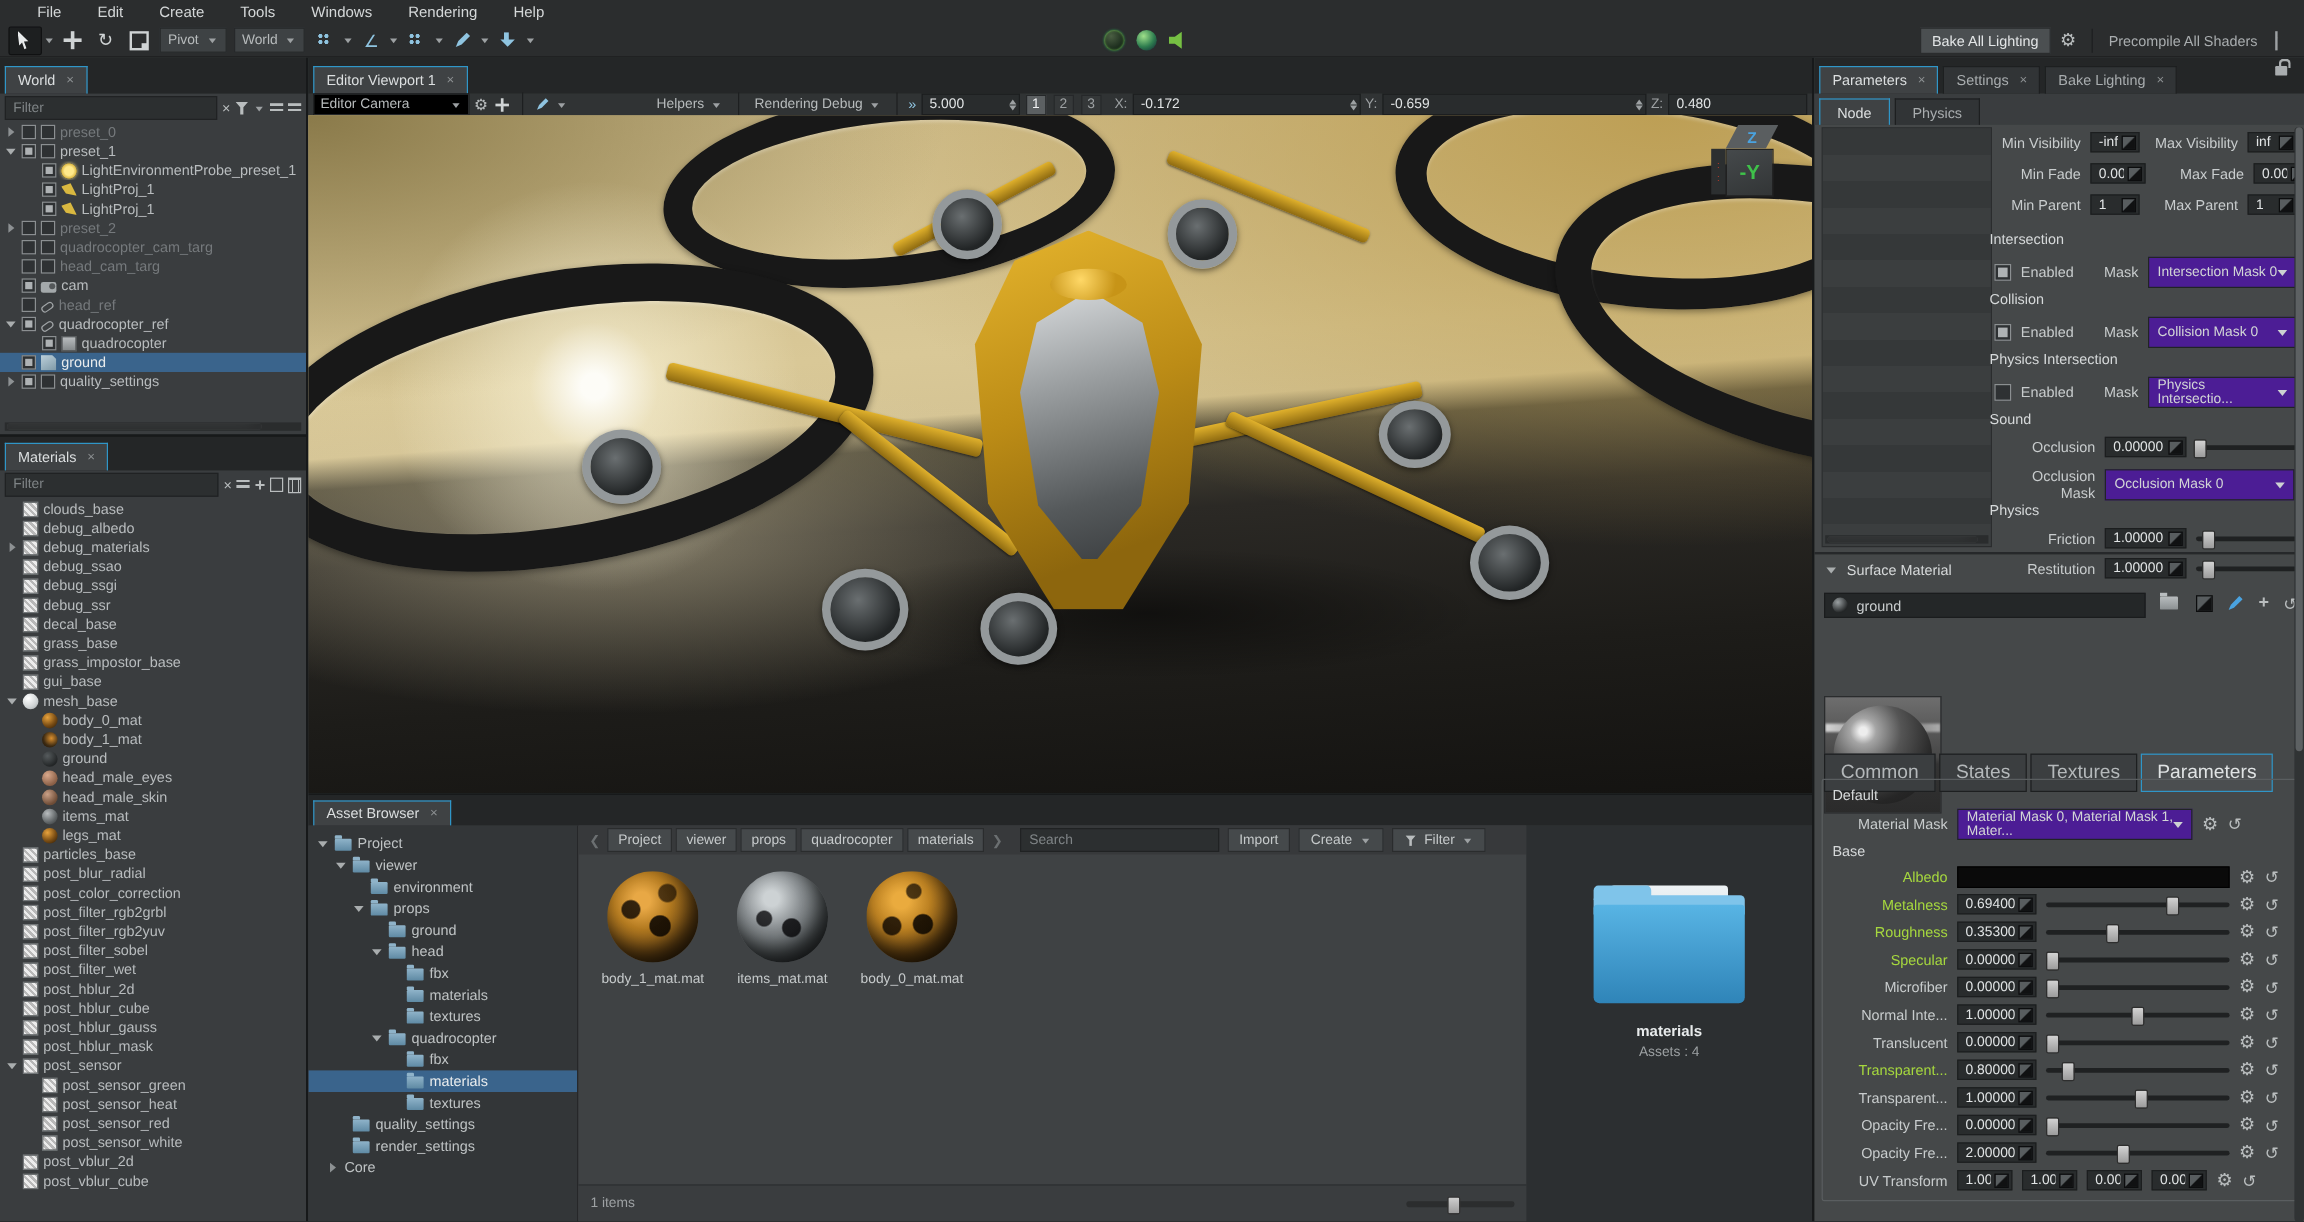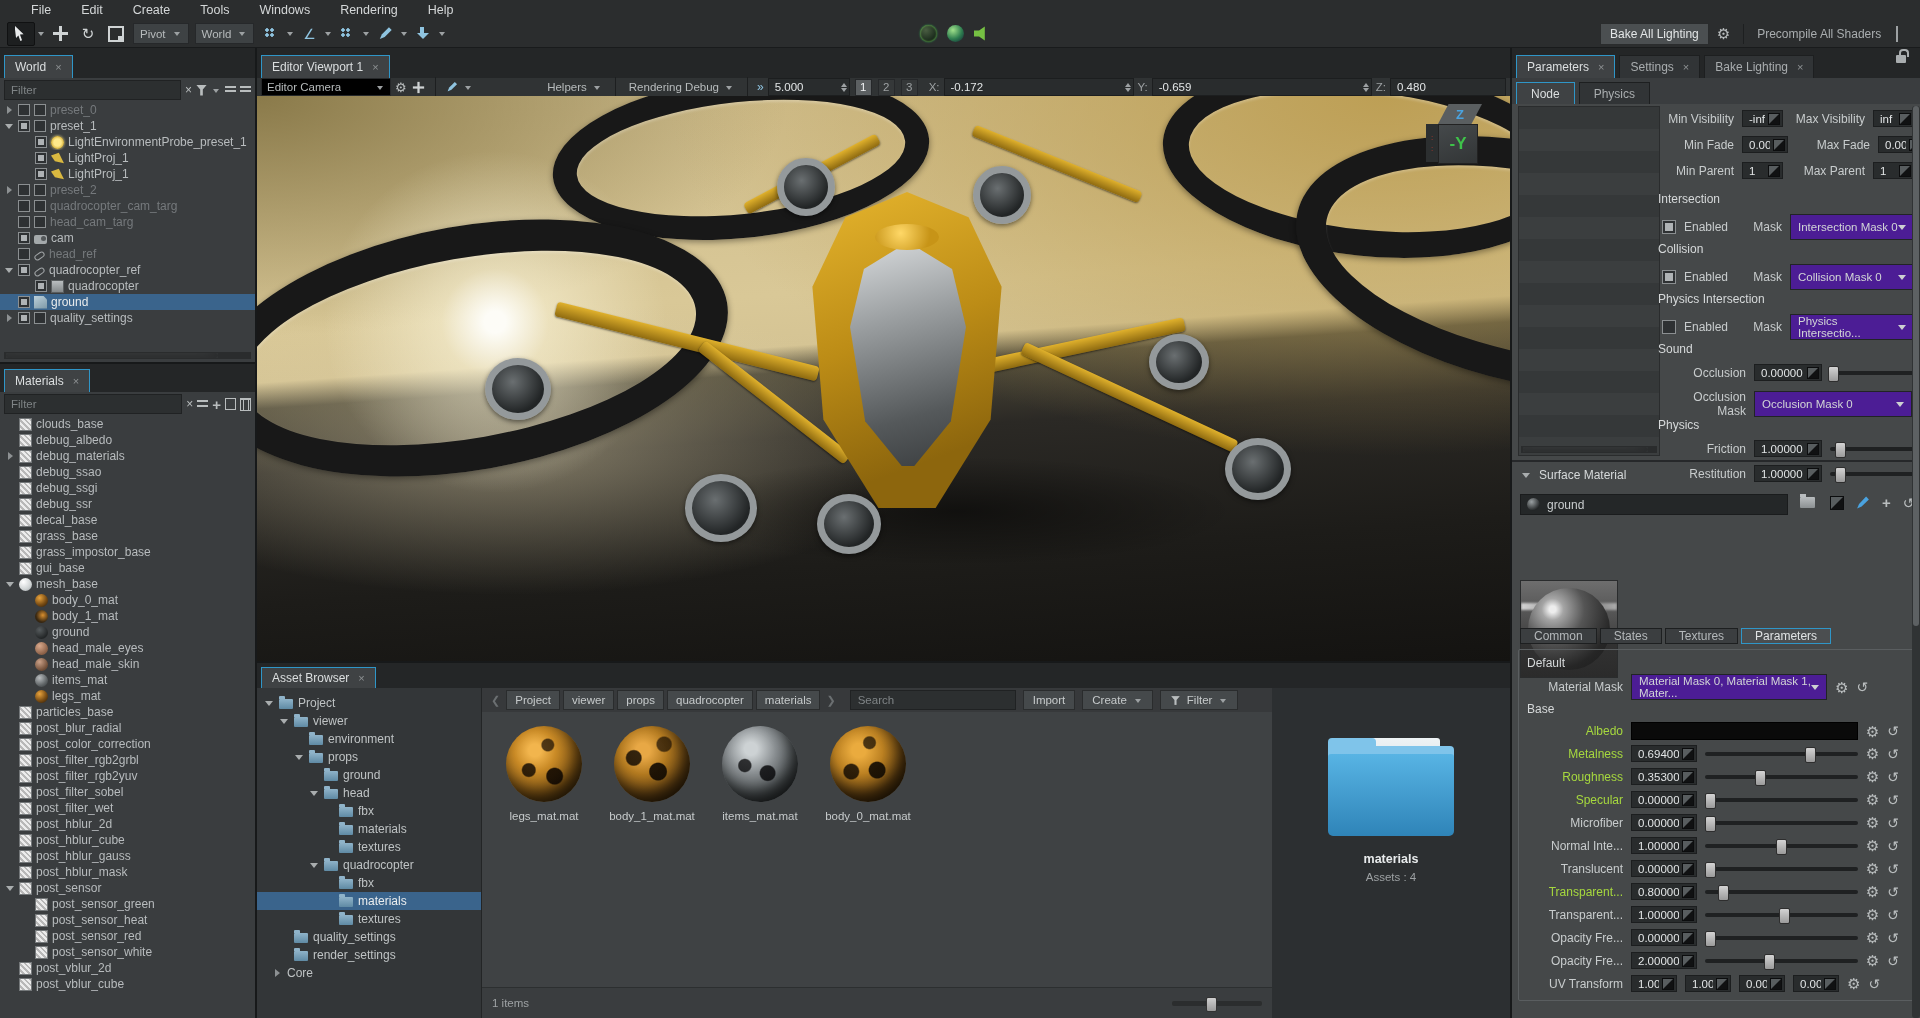--- a/index.html
+++ b/index.html
@@ -170,21 +170,21 @@
   .slider .handle{position:absolute;top:-5px;width:9px;height:14px;background:linear-gradient(#d3d3d3,#9b9b9b);border:1px solid #2e2e2e;border-radius:2px;margin-left:-5px;}
   .prow{position:absolute;display:flex;align-items:center;gap:8px;}
   #sm-divider{left:0;top:412px;width:410px;height:2px;background:#26282a;}
   #sm-field{left:8px;top:446px;width:268px;height:21px;background:#242728;border:1px solid #1a1c1d;display:flex;align-items:center;gap:7px;padding:0 6px;box-sizing:border-box;color:#c9cdce;}
   .sm-mini{width:13px;height:13px;border-radius:50%;background:radial-gradient(circle at 35% 30%,#9aa0a2,#232627 70%);}
   #sm-preview{left:8px;top:476px;width:96px;height:96px;background:linear-gradient(#6e6e6e,#474747 52%,#333 58%,#2b2b2b);position:relative;overflow:hidden;border:1px solid #2a2c2d;}
   #sm-preview .sph{position:absolute;left:7px;top:7px;width:82px;height:82px;border-radius:50%;
      background:radial-gradient(circle at 30% 26%,#ededed 0 4%,#a5a5a5 13%,#555 38%,#262626 72%,#1b1b1b);}
   #sm-preview .streak{position:absolute;left:0;top:22px;width:96px;height:7px;background:linear-gradient(90deg,rgba(255,255,255,.75),rgba(255,255,255,.08) 60%,rgba(255,255,255,.5));filter:blur(1px);}
   #sm-tabs{left:8px;top:580px;display:flex;}
-  .mtab{height:16px;display:inline-flex;align-items:center;padding:0 13px;margin-right:3px;background:#3b3e40;border:1px solid #1d1f20;color:#b4b8ba;font-size:12px;box-sizing:border-box;}
+  .mtab{height:32px;display:inline-flex;align-items:center;padding:0 13px;margin-right:3px;background:#3b3e40;border:1px solid #1d1f20;color:#b4b8ba;font-size:16px;box-sizing:border-box;}
   .mtab.active{background:#4b4e50;border-color:#2f96c8;color:#e0e3e4;}
   #sm-box{left:6px;top:601px;width:396px;height:352px;border:1px solid #5a5e60;border-radius:2px;box-sizing:border-box;}
   .quad .spin{width:44px;}
   #right-scroll{left:400px;top:58px;width:8px;height:912px;background:#303334;border-radius:3px;}
   #right-scroll .vthumb{position:absolute;left:1px;top:0;width:6px;height:520px;background:#5d6163;border-radius:3px;}
   .colorswatch{height:16px;background:#0a0a0a;border:1px solid #000;flex:1;}
   .fold-ico{width:15px;height:11px;background:linear-gradient(#b9bdbf,#8b9092);border-radius:1px;position:relative;}
   .fold-ico::before{content:"";position:absolute;left:0;top:-3px;width:6px;height:3px;background:#b9bdbf;}
   .pencil-ico{width:14px;height:14px;background:#4aa3e0;clip-path:polygon(8% 92%,22% 60%,72% 8%,92% 28%,40% 78%);}
   .plus-ico{color:#b9bdbe;font-size:15px;font-weight:bold;line-height:1;}
@@ -771,24 +771,20 @@
               <span class="tb-caret"></span>
             </div>
           <div class="ab-btn">
               <span class="funnel" style="transform:scale(.8);"></span>
               <span>Filter</span>
               <span class="tb-caret"></span>
             </div>
         </div>
         <div id="ab-grid" class="abs">
             <div class="tile">
-              <div class="thumb th-legs"></div>
-              <div class="tlabel">legs_mat.mat</div>
-            </div>
-            <div class="tile">
               <div class="thumb th-body1"></div>
               <div class="tlabel">body_1_mat.mat</div>
             </div>
             <div class="tile">
               <div class="thumb th-items"></div>
               <div class="tlabel">items_mat.mat</div>
             </div>
             <div class="tile">
               <div class="thumb th-body0"></div>
               <div class="tlabel">body_0_mat.mat</div>

